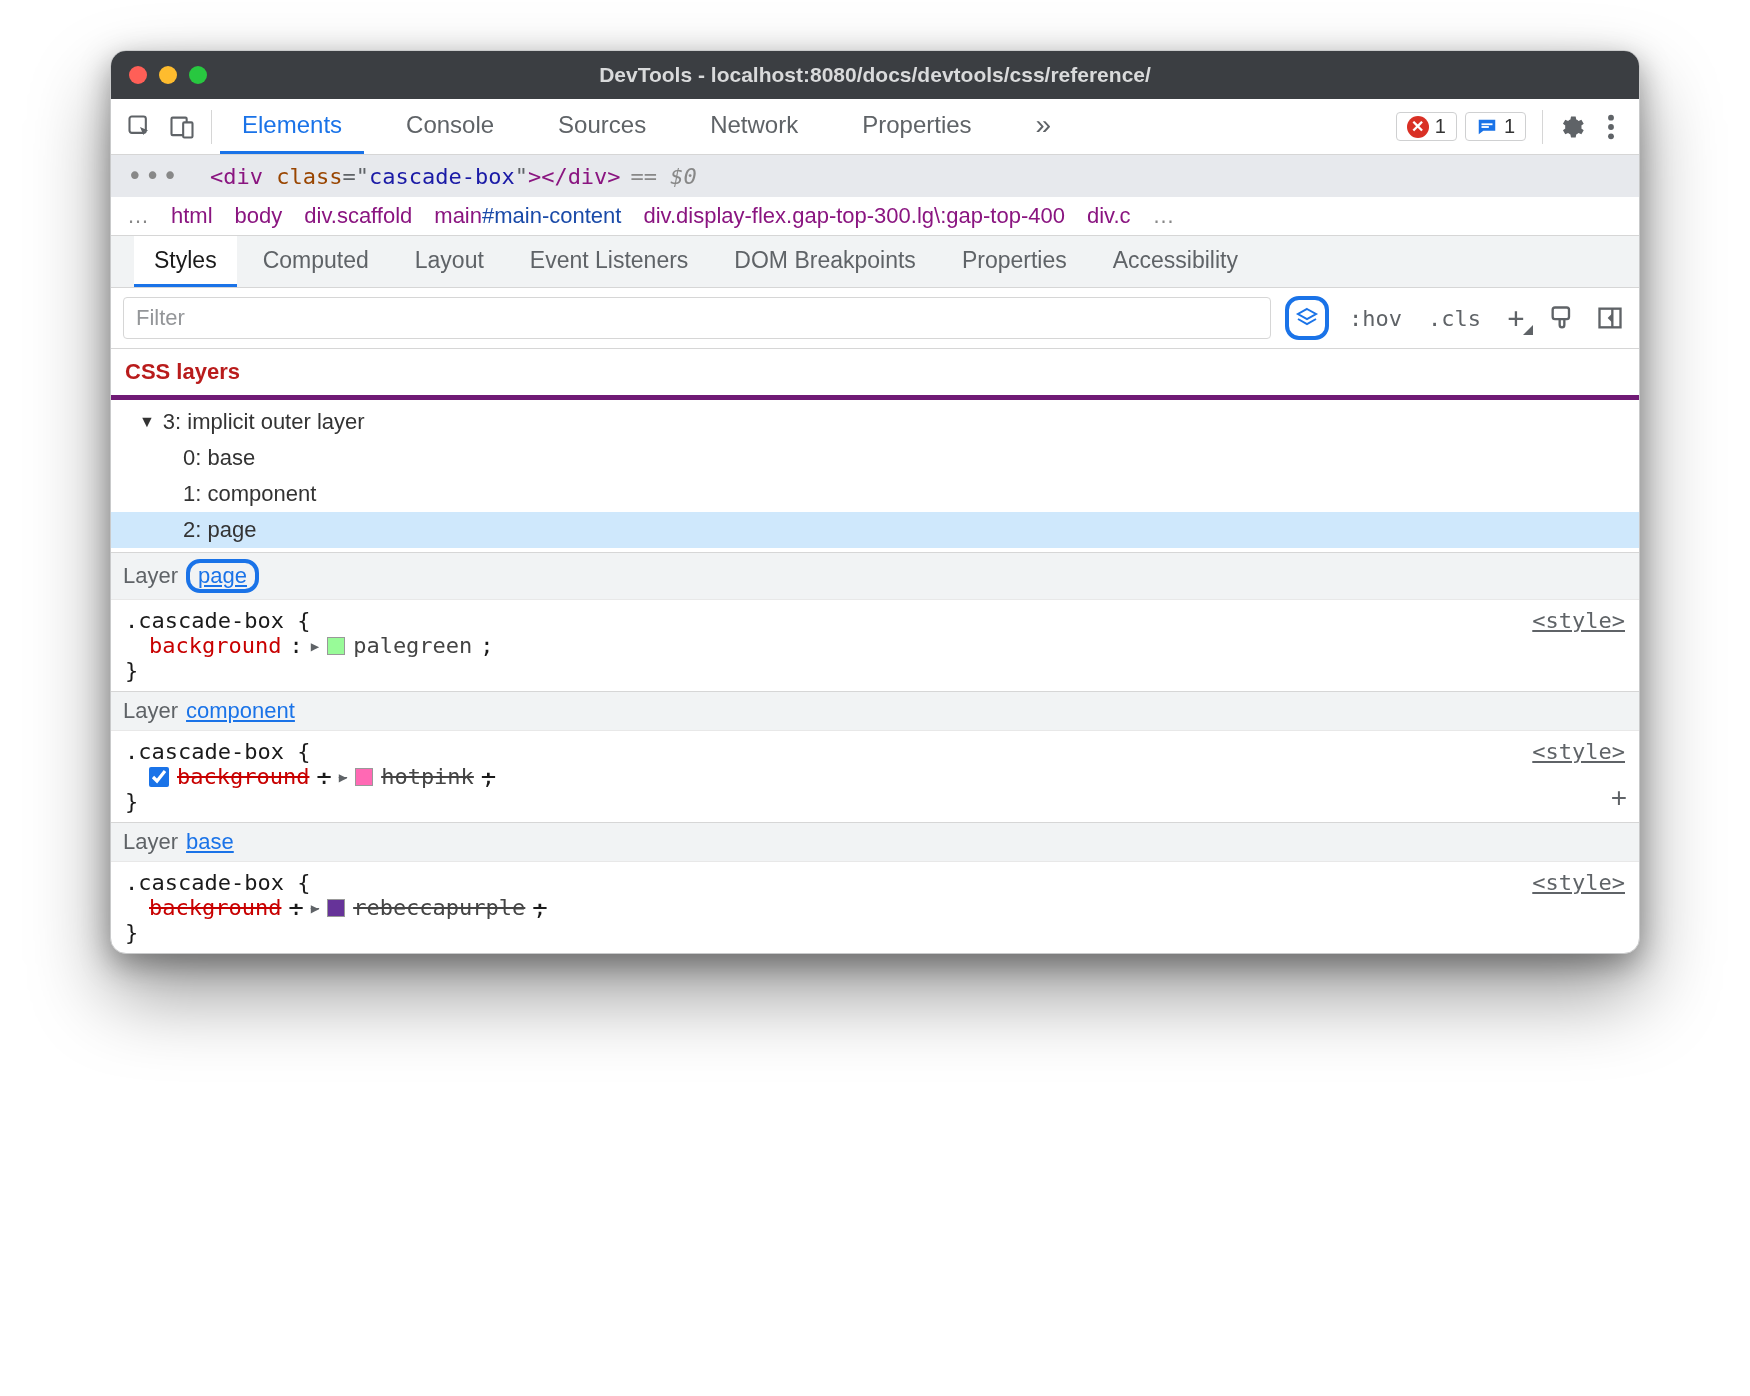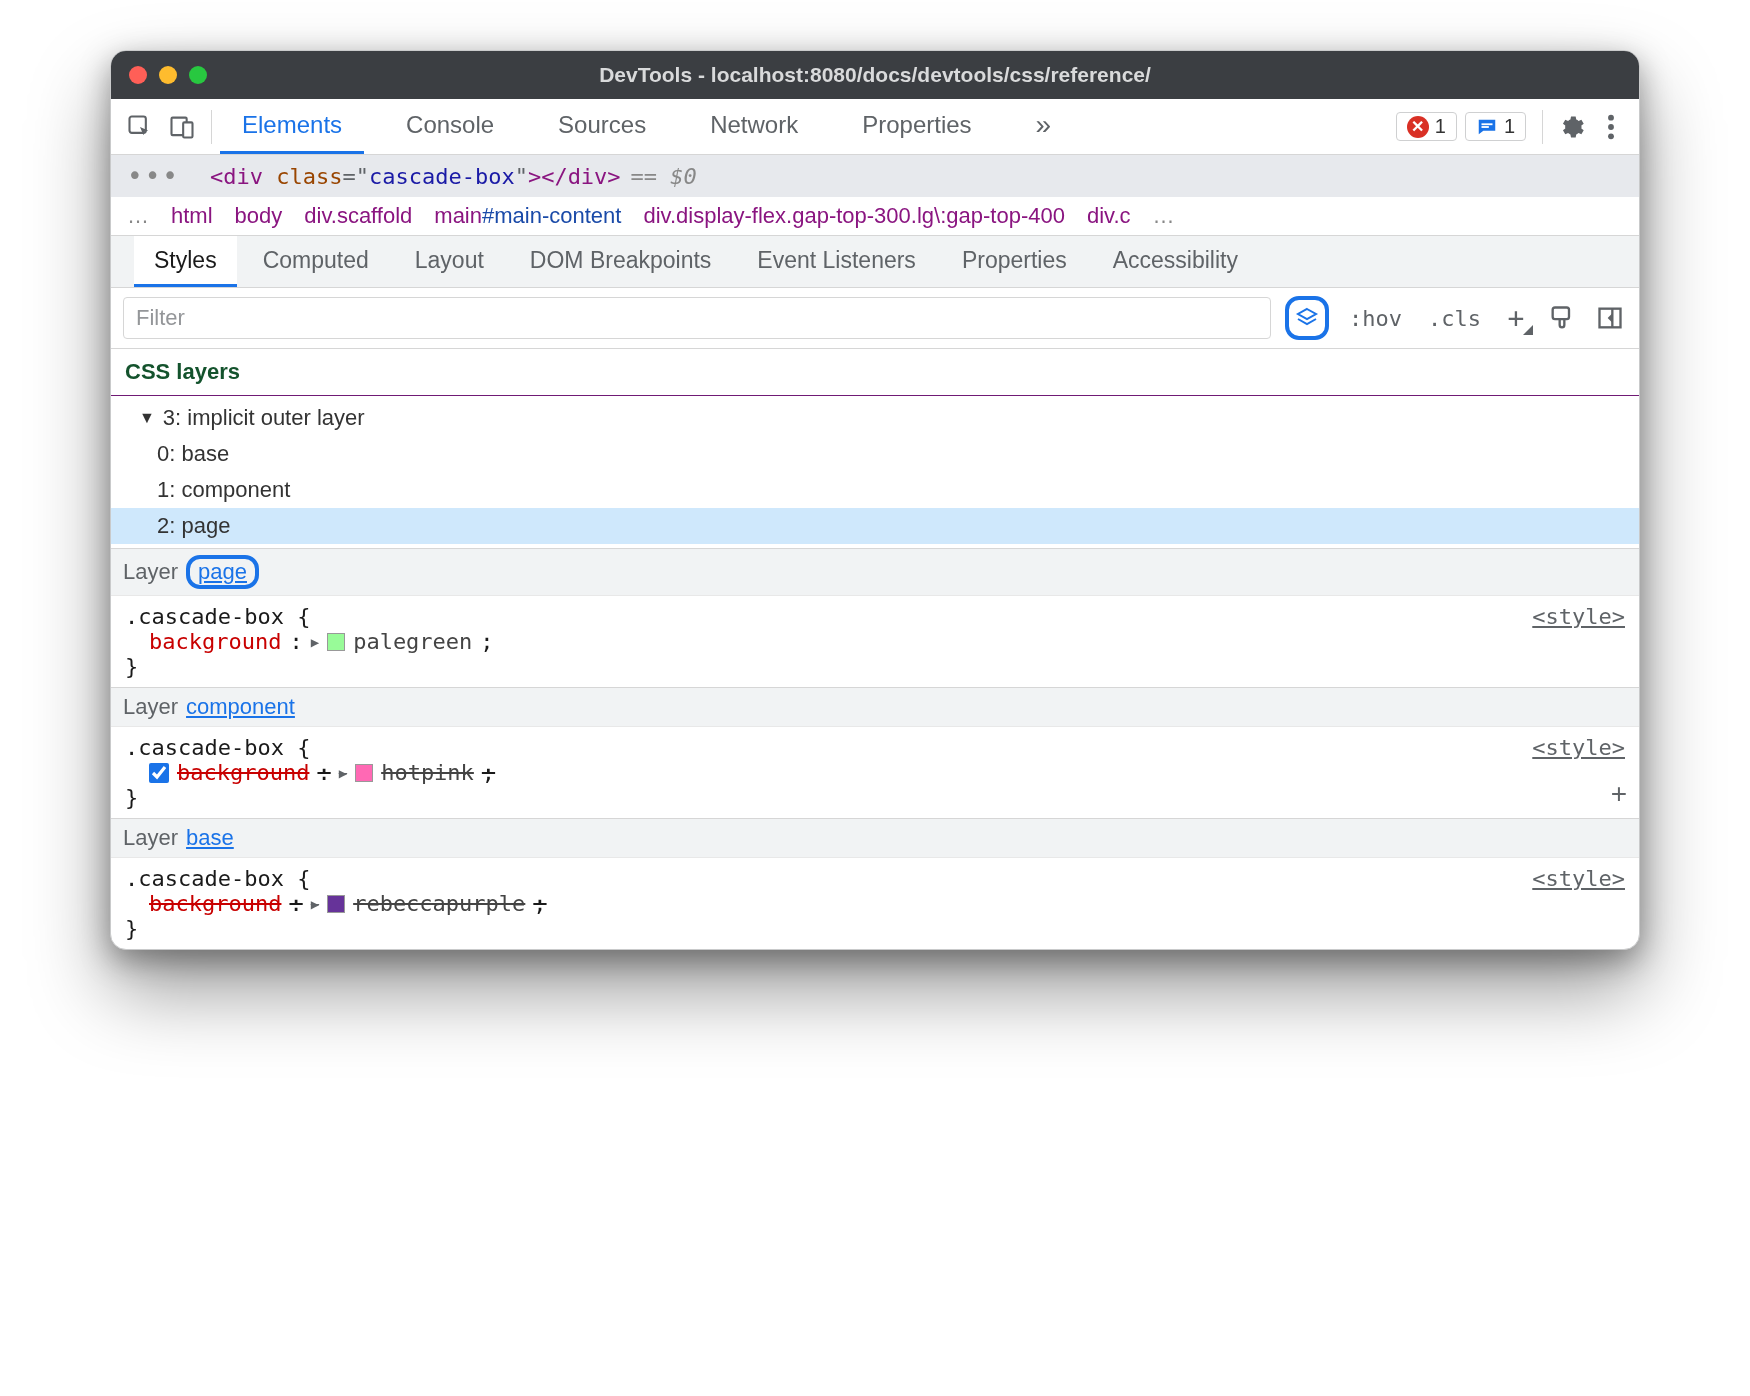--- a/index.html
+++ b/index.html
@@ -122,27 +122,27 @@
     width:44px;height:44px;
     display:flex;align-items:center;justify-content:center;
     color:#1a73e8;
   }
   .fopt{ font-family:"SF Mono",Menlo,monospace; font-size:22px; color:#5f6367; padding:0 6px; cursor:pointer;}
   .plus-corner{ width:30px;height:30px;display:flex;align-items:center;justify-content:center;color:#5f6367;font-family:monospace;font-size:28px;position:relative;}
   .plus-corner::after{content:'';position:absolute;right:-2px;bottom:-2px;border:5px solid transparent;border-bottom-color:#5f6367;border-right-color:#5f6367;}
   .brush-icon,.panel-icon{ width:34px;height:34px;display:flex;align-items:center;justify-content:center;color:#5f6367;}
   
   .section-header{
-    padding:10px 14px; font-weight:700; font-size:22px; color:#14532d;
-    border-bottom:1px solid #701a75;
+    padding:10px 14px; font-weight:700; font-size:22px; color:#b91c1c;
+    border-bottom:5px solid #701a75;
   }
   .layer-tree{ padding:4px 0; font-size:22px; color:#333;}
   .layer-tree .row{ padding:5px 16px 5px 28px; display:flex;align-items:center;gap:8px;}
   .layer-tree .row .tri{font-size:16px;}
-  .layer-tree .child{ padding-left:46px;}
+  .layer-tree .child{ padding-left:72px;}
   .layer-tree .row.selected{ background:#cfe8fc;}
   
   .rule-hdr{
     background:#f1f3f4; padding:6px 12px; font-size:22px; color:#5f6367;
     border-top:1px solid #d6d6d6; border-bottom:1px solid #e8e8e8;
     display:flex;align-items:center;gap:8px;
   }
   .rule-hdr a{ color:#1a73e8; text-decoration:underline;}
   .rule-hdr .highlight{ border:4px solid #1a73e8; border-radius:14px; padding:0 8px;}
   .rule-body{
@@ -243,22 +243,22 @@
     <span>main<span class="idc">#main-content</span></span>
     <span>div.display-flex.gap-top-300.lg\:gap-top-400</span>
     <span>div.c</span>
     <span class="more">…</span>
   </div>
 
   <div class="subtabs">
     <div class="subtab active">Styles</div>
     <div class="subtab">Computed</div>
     <div class="subtab">Layout</div>
+    <div class="subtab">Event Listeners</div>
     <div class="subtab">DOM Breakpoints</div>
-    <div class="subtab">Event Listeners</div>
     <div class="subtab">Properties</div>
     <div class="subtab">Accessibility</div>
   </div>
 
   <div class="filter-row">
     <input class="filter-input" placeholder="Filter" style="">
     <div class="layers-btn">
       <svg width="24" height="24" viewBox="0 0 24 24" stroke="#1a73e8" fill="none" stroke-width="2">
           <path d="M12 3l9 5-9 5-9-5 9-5z"></path>
           <path d="M3 13l9 5 9-5"></path>

